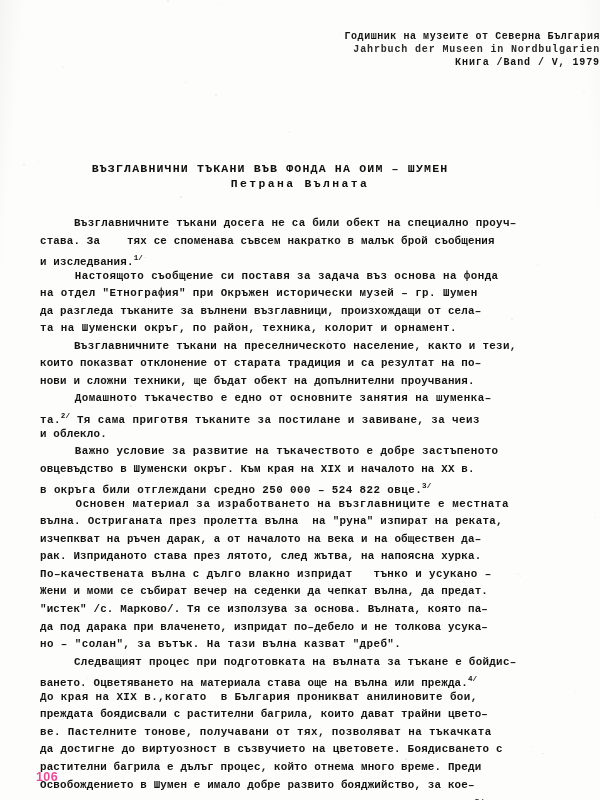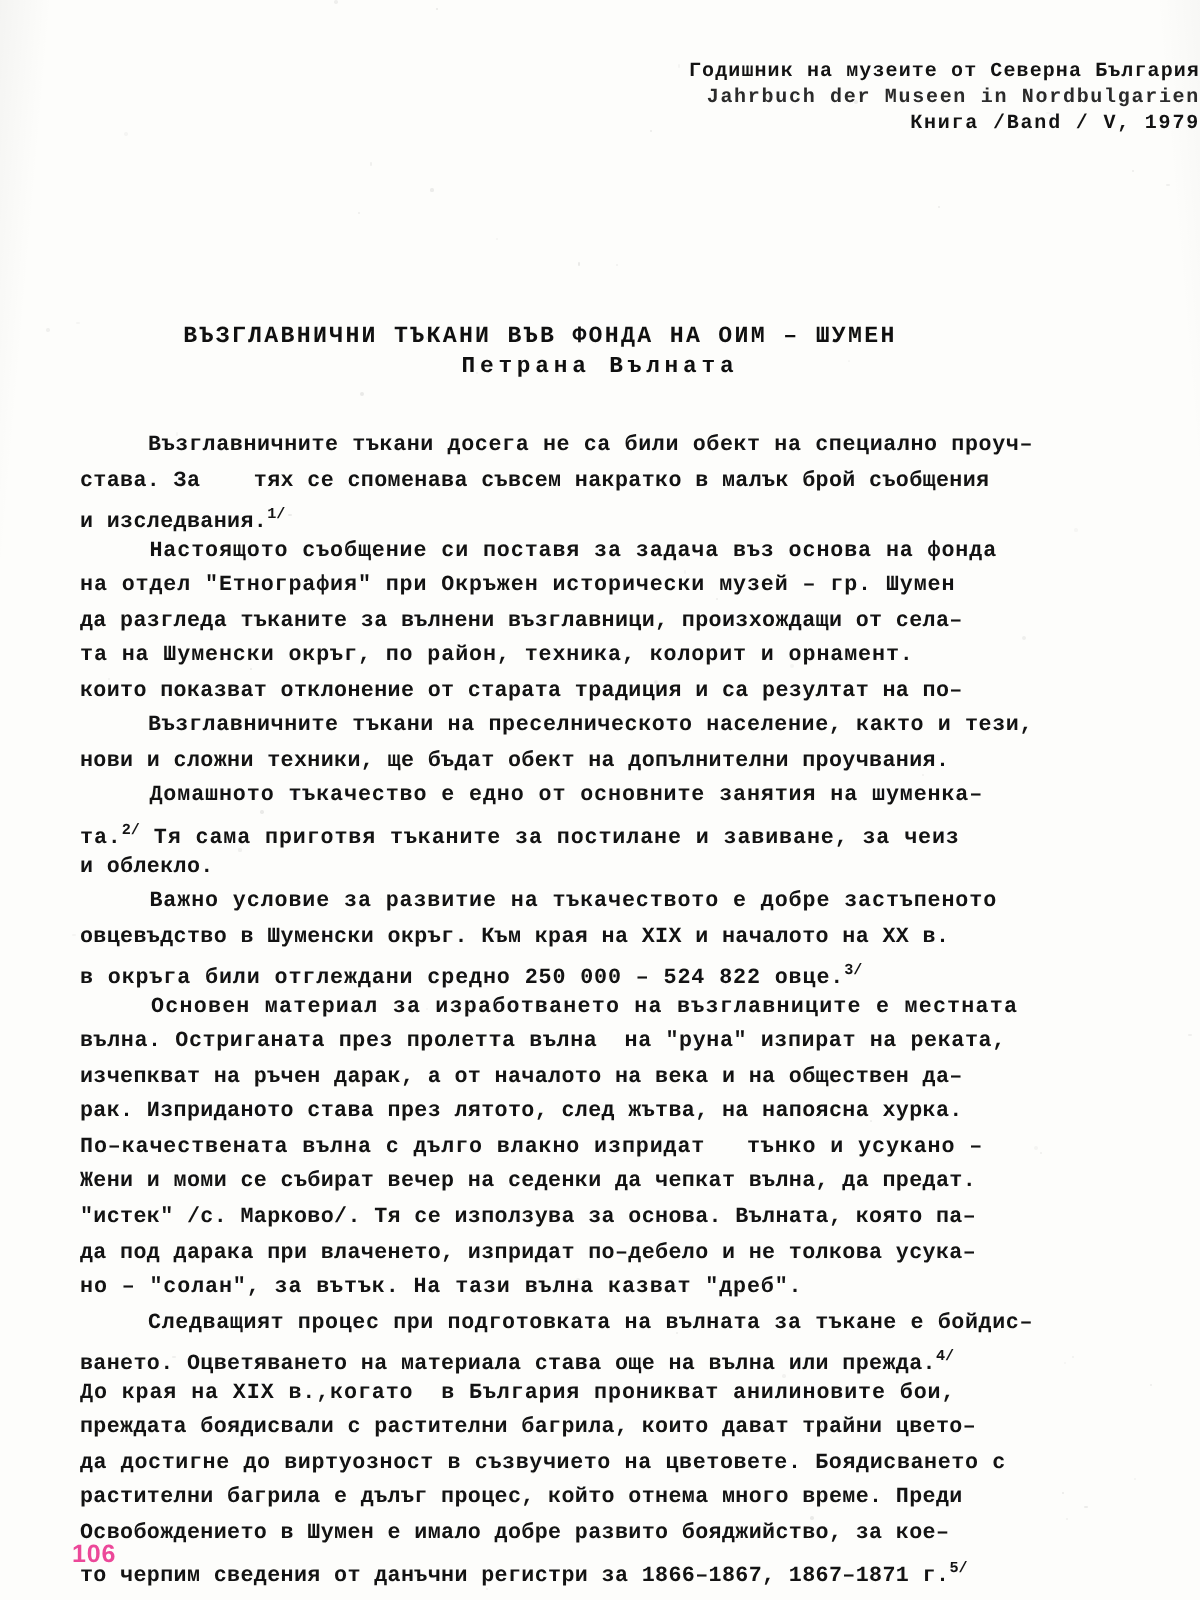--- a/index.html
+++ b/index.html
@@ -158,42 +158,43 @@
   <div class="article-author">Петрана Вълната</div>
 
   <div class="body-block">
       <div class="ln j1"><span>     Възглавничните тъкани досега не са били обект на специално проуч–</span></div>
       <div class="ln j2"><span>става. За    тях се споменава съвсем накратко в малък брой съобщения</span></div>
       <div class="ln j2"><span>и изследвания.</span><sup class="fn">1/</sup></div>
       <div class="ln j3"><span>     Настоящото съобщение си поставя за задача въз основа на фонда</span></div>
       <div class="ln j3"><span>на отдел "Етнография" при Окръжен исторически музей – гр. Шумен</span></div>
       <div class="ln j2"><span>да разгледа тъканите за вълнени възглавници, произхождащи от села–</span></div>
       <div class="ln j3"><span>та на Шуменски окръг, по район, техника, колорит и орнамент.</span></div>
+      <div class="ln j1"><span>     Възглавничните тъкани на преселническото население, както и тези,</span></div>
       <div class="ln j2"><span>които показват отклонение от старата традиция и са резултат на по–</span></div>
-      <div class="ln j1"><span>     Възглавничните тъкани на преселническото население, както и тези,</span></div>
       <div class="ln j2"><span>нови и сложни техники, ще бъдат обект на допълнителни проучвания.</span></div>
       <div class="ln j3"><span>     Домашното тъкачество е едно от основните занятия на шуменка–</span></div>
       <div class="ln j3"><span>та.</span><sup class="fn">2/</sup><span> Тя сама приготвя тъканите за постилане и завиване, за чеиз</span></div>
       <div class="ln j2"><span>и облекло.</span></div>
       <div class="ln j3"><span>     Важно условие за развитие на тъкачеството е добре застъпеното</span></div>
       <div class="ln j2"><span>овцевъдство в Шуменски окръг. Към края на XIX и началото на XX в.</span></div>
       <div class="ln j3"><span>в окръга били отглеждани средно 250 000 – 524 822 овце.</span><sup class="fn">3/</sup></div>
       <div class="ln j4"><span>     Основен материал за изработването на възглавниците е местната</span></div>
       <div class="ln j1"><span>вълна. Остриганата през пролетта вълна  на "руна" изпират на реката,</span></div>
       <div class="ln j2"><span>изчепкват на ръчен дарак, а от началото на века и на обществен да–</span></div>
       <div class="ln j2"><span>рак. Изприданото става през лятото, след жътва, на напоясна хурка.</span></div>
       <div class="ln j3"><span>По–качествената вълна с дълго влакно изпридат   тънко и усукано –</span></div>
       <div class="ln j2"><span>Жени и моми се събират вечер на седенки да чепкат вълна, да предат.</span></div>
       <div class="ln j2"><span>"истек" /с. Марково/. Тя се използува за основа. Вълната, която па–</span></div>
       <div class="ln j2"><span>да под дарака при влаченето, изпридат по–дебело и не толкова усука–</span></div>
       <div class="ln j3"><span>но – "солан", за вътък. На тази вълна казват "дреб".</span></div>
       <div class="ln j1"><span>     Следващият процес при подготовката на вълната за тъкане е бойдис–</span></div>
       <div class="ln j2"><span>ването. Оцветяването на материала става още на вълна или прежда.</span><sup class="fn">4/</sup></div>
       <div class="ln j3"><span>До края на XIX в.,когато  в България проникват анилиновите бои,</span></div>
       <div class="ln j2"><span>преждата боядисвали с растителни багрила, които дават трайни цвето–</span></div>
+      <div class="ln j3"><span>ве. Пастелните тонове, получавани от тях, позволяват на тъкачката</span></div>
       <div class="ln j1"><span>да достигне до виртуозност в съзвучието на цветовете. Боядисването с</span></div>
       <div class="ln j2"><span>растителни багрила е дълъг процес, който отнема много време. Преди</span></div>
       <div class="ln j2"><span>Освобождението в Шумен е имало добре развито бояджийство, за кое–</span></div>
       <div class="ln j2"><span>то черпим сведения от данъчни регистри за 1866–1867, 1867–1871 г.</span><sup class="fn">5/</sup></div>
     </div>
 
   <div class="folio">106</div>
 
 <span class="speck" style="width: 1.75px; height: 1.75px; left: 326px; top: 360.9px; opacity: 0.55;"></span>
     <span class="speck" style="width: 1.25px; height: 1.25px; left: 583.3px; top: 91.5px; opacity: 0.36;"></span>

